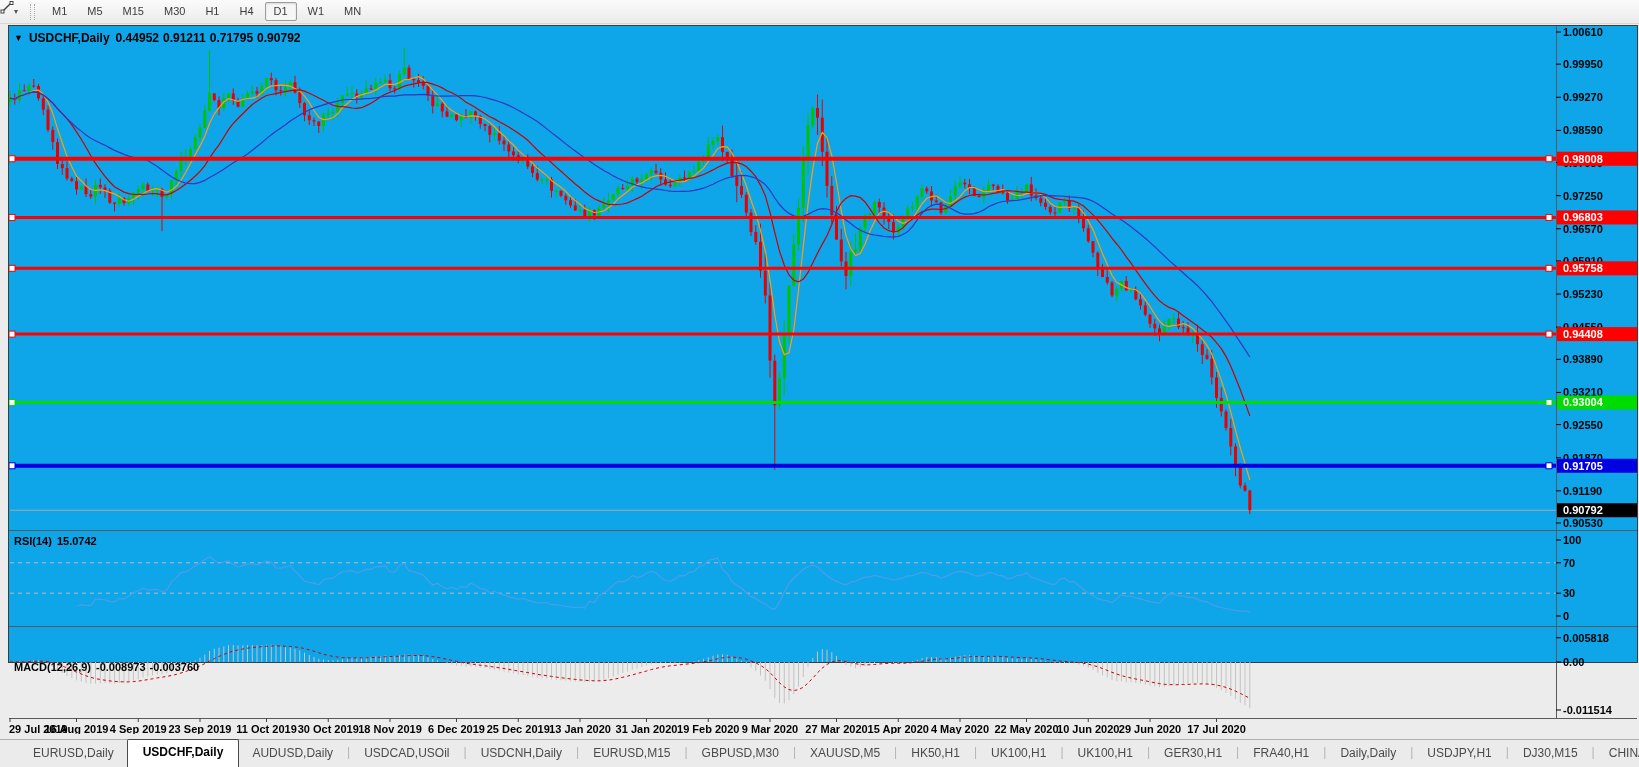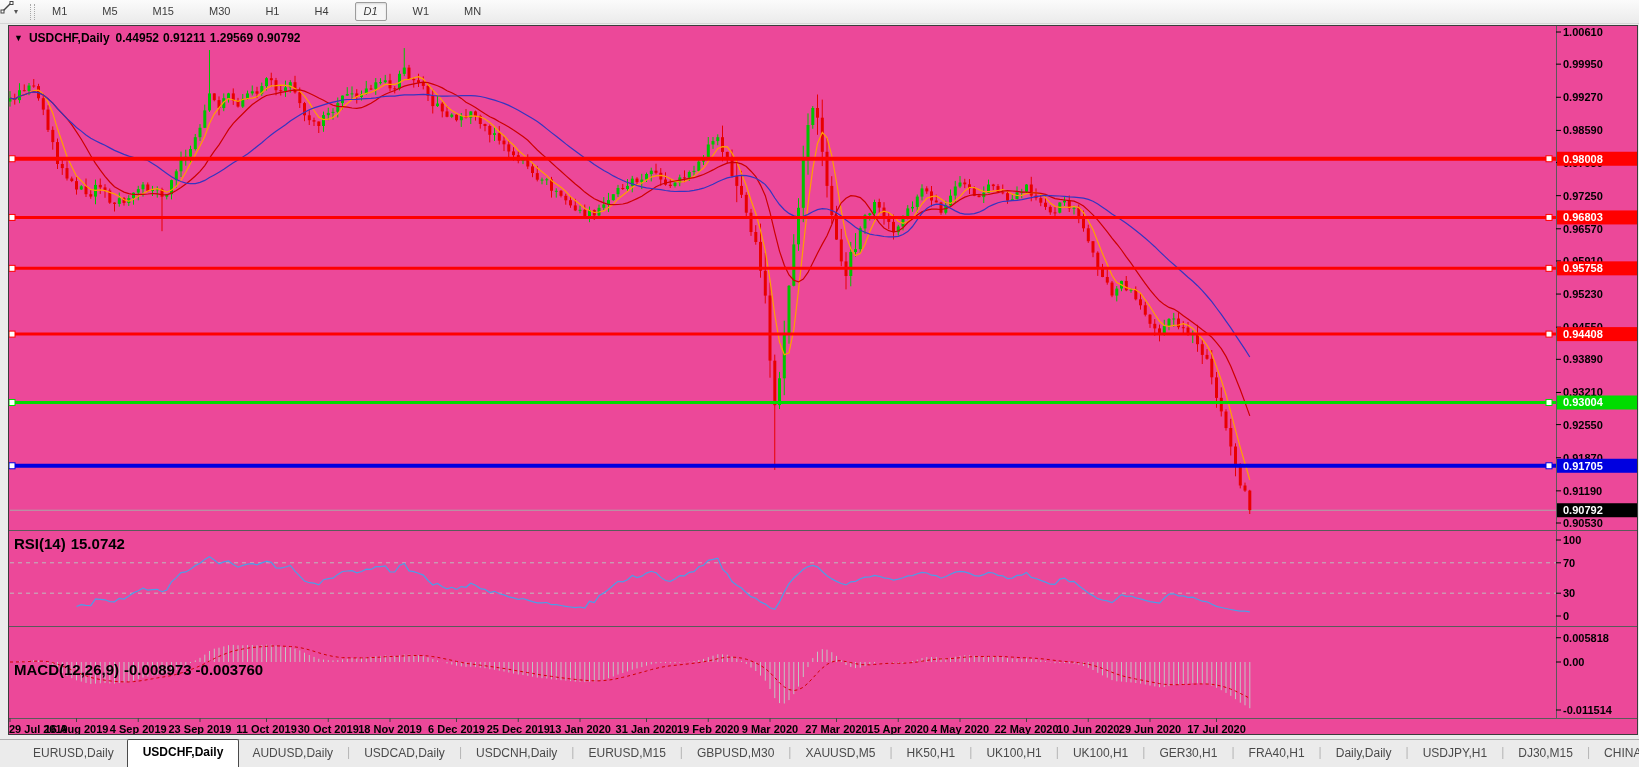--- a/index.html
+++ b/index.html
@@ -12,30 +12,30 @@
   .toolbar{
     position:absolute;left:0;top:0;width:100%;height:24px;
     background:linear-gradient(#fbfbfb,#ebebeb);
     border-bottom:1px solid #d6d6d6;
     display:flex;align-items:center;padding-left:5px;box-sizing:border-box;gap:1px;
   }
   .tool-btn{display:flex;align-items:center;gap:3px;padding:2px 5px;border:1px solid transparent;border-radius:2px;}
   .caret{font-size:8px;color:#555;line-height:1;}
   .grip{height:16px;width:3px;margin:0 7px 0 5px;border-left:1px dotted #a8a8a8;border-right:1px dotted #a8a8a8;}
   .tf-btn{font-size:11px;color:#3c3c3c;padding:3px 8px;border:1px solid transparent;border-radius:2px;line-height:1;}
-  .tf-btn.active{background:#f6f6f6;border-color:#9c9c9c;box-shadow:inset 0 1px 2px rgba(0,0,0,.12);font-style:italic;}
+  .tf-btn.active{background:#f6f6f6;border-color:#9c9c9c;box-shadow:inset 0 1px 2px rgba(0,0,0,.12);}
   
   .chart-window{
-    position:absolute;left:8px;top:25px;width:1630px;height:710px;
-    background:#ec4899;border:1px solid #3c3c3c;box-sizing:border-box;
+    position:absolute;left:8px;top:25px;width:1630px;height:638px;
+    background:#0ea5e9;border:1px solid #3c3c3c;box-sizing:border-box;
   }
   svg{position:absolute;left:0;top:0;font-family:"Liberation Sans","DejaVu Sans",sans-serif;}
   .pane-title{position:absolute;font-size:12px;font-weight:bold;color:#000;white-space:nowrap;display:flex;gap:6px;align-items:center;z-index:5;}
   .pane-title .tri{font-size:9px;}
-  .sub-title{font-size:15px;}
+  .sub-title{font-size:11px;}
   
   .tabbar{
     position:absolute;left:0;bottom:0;width:100%;height:28px;
     background:#ebebeb;border-top:1px solid #b0b0b0;
     display:flex;align-items:flex-end;box-sizing:border-box;
   }
   .tabs{display:flex;align-items:flex-end;padding-left:20px;height:100%;}
   .tab{font-size:12px;color:#4a4a4a;padding:5px 13px 7px 13px;white-space:nowrap;}
   .tab.active{
     background:#fff;border:1px solid #4a4a4a;border-bottom:1px solid #fff;
@@ -51,21 +51,21 @@
     <span>
       <svg width="14" height="14" viewBox="0 0 14 14">
         <line x1="2.5" y1="11.5" x2="11" y2="3" stroke="#444" stroke-width="1.4"></line>
         <rect x="1" y="10" width="3" height="3" fill="#fff" stroke="#444"></rect>
         <rect x="10" y="1.5" width="3" height="3" fill="#fff" stroke="#444"></rect>
       </svg>
     </span>
     <span class="caret">▾</span>
   </div>
   <div class="grip"></div>
-  <div id="tfs" style="display:flex;gap:17px;">
+  <div id="tfs" style="display:flex;gap:2px;">
       <div class="tf-btn">M1</div>
       <div class="tf-btn">M5</div>
       <div class="tf-btn">M15</div>
       <div class="tf-btn">M30</div>
       <div class="tf-btn">H1</div>
       <div class="tf-btn">H4</div>
       <div class="tf-btn active">D1</div>
       <div class="tf-btn">W1</div>
       <div class="tf-btn">MN</div>
     </div>
@@ -1030,40 +1030,40 @@
         <text x="1216.5" y="733" text-anchor="middle" font-size="11" font-weight="bold" fill="#000">17 Jul 2020</text>
       </g>
     </svg>
 </div>
 
 <div class="pane-title" style="left:14px;top:31px;">
   <span class="tri">▼</span>
   <span>USDCHF,Daily</span>
   <span>0.44952</span>
   <span style="margin-left:-2px">0.91211</span>
-  <span style="margin-left:-2px">1.29569</span>
+  <span style="margin-left:-2px">0.71795</span>
   <span style="margin-left:-2px">0.90792</span>
 </div>
 <div class="pane-title sub-title" style="left:14px;top:535px;">
   <span>RSI(14)</span>
   <span style="margin-left:-1px">15.0742</span>
 </div>
 <div class="pane-title sub-title" style="left:14px;top:661px;">
   <span>MACD(12,26,9)</span>
   <span style="margin-left:-1px">-0.008973</span>
   <span style="margin-left:-2px">-0.003760</span>
 </div>
 
 <div class="tabbar">
   <div class="tabs" id="tabs">
       <div class="tab">EURUSD,Daily</div>
       <div class="tab active">USDCHF,Daily</div>
       <div class="tab">AUDUSD,Daily</div>
       <span class="tab-div">|</span>
-      <div class="tab">USDCAD,Daily</div>
+      <div class="tab">USDCAD,USOil</div>
       <span class="tab-div">|</span>
       <div class="tab">USDCNH,Daily</div>
       <span class="tab-div">|</span>
       <div class="tab">EURUSD,M15</div>
       <span class="tab-div">|</span>
       <div class="tab">GBPUSD,M30</div>
       <span class="tab-div">|</span>
       <div class="tab">XAUUSD,M5</div>
       <span class="tab-div">|</span>
       <div class="tab">HK50,H1</div>

